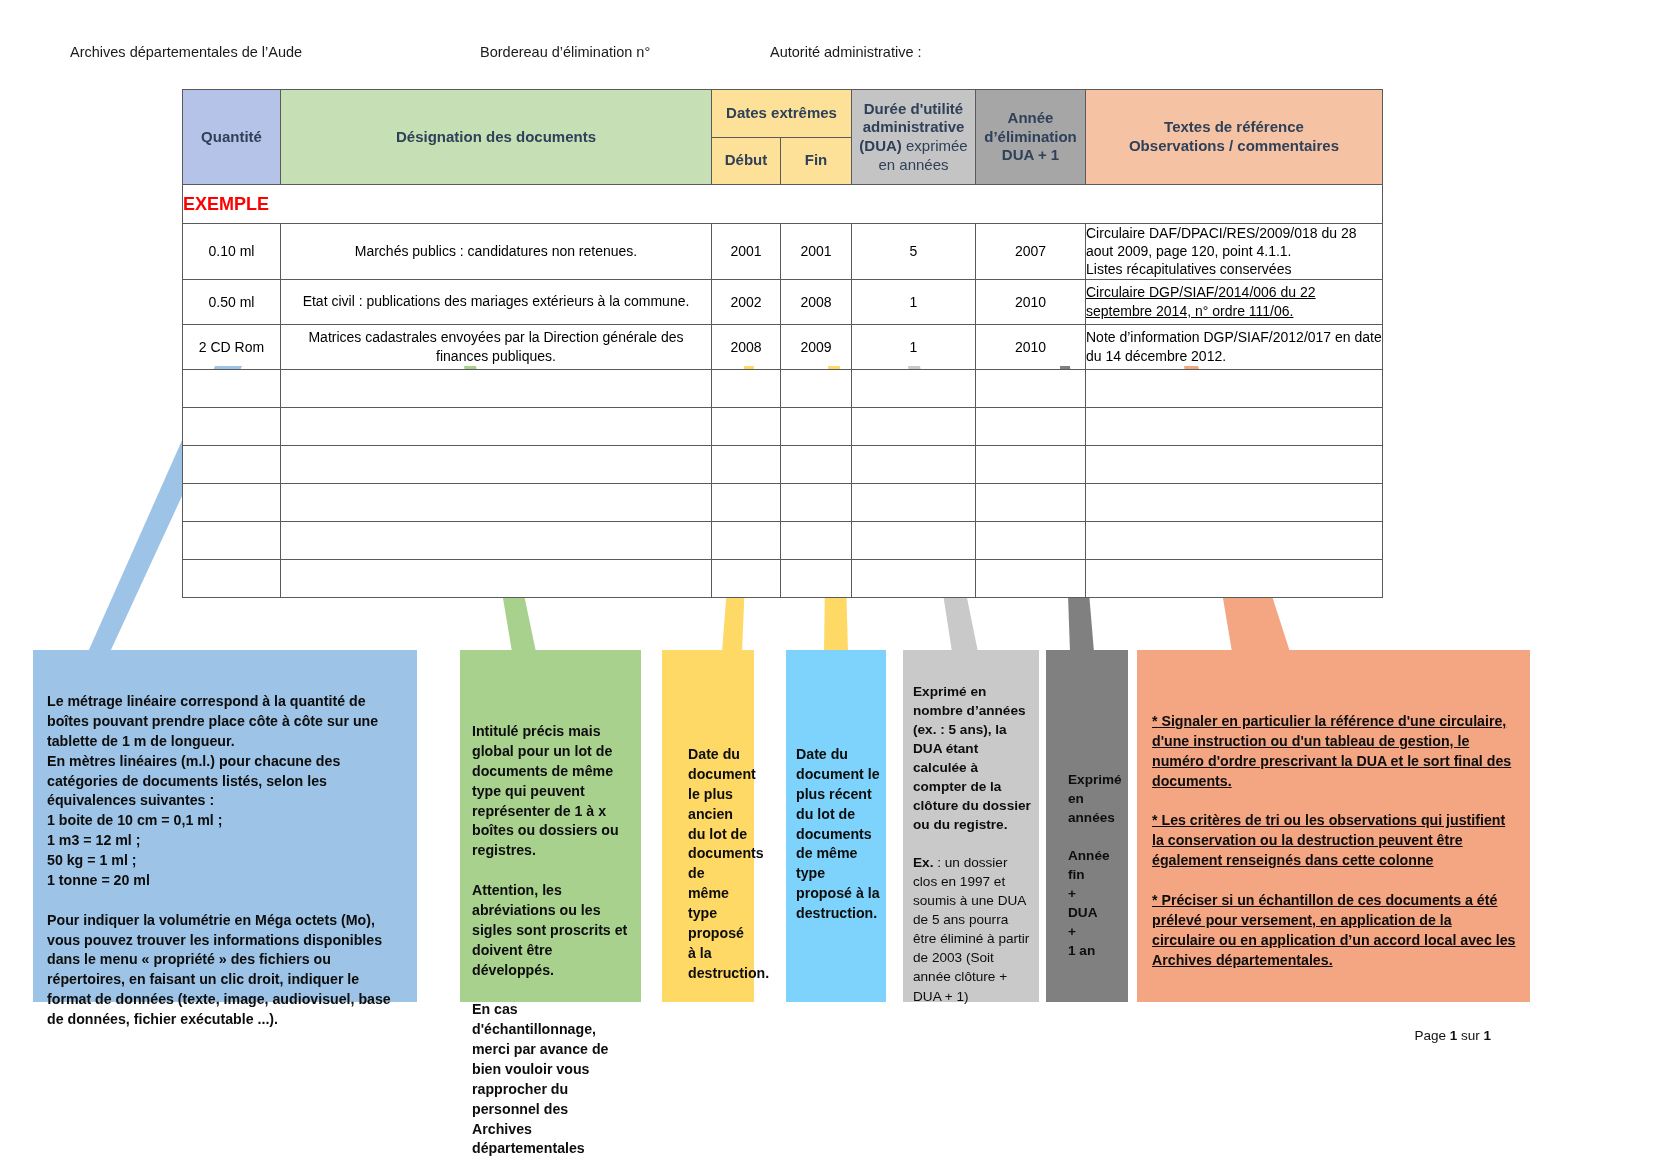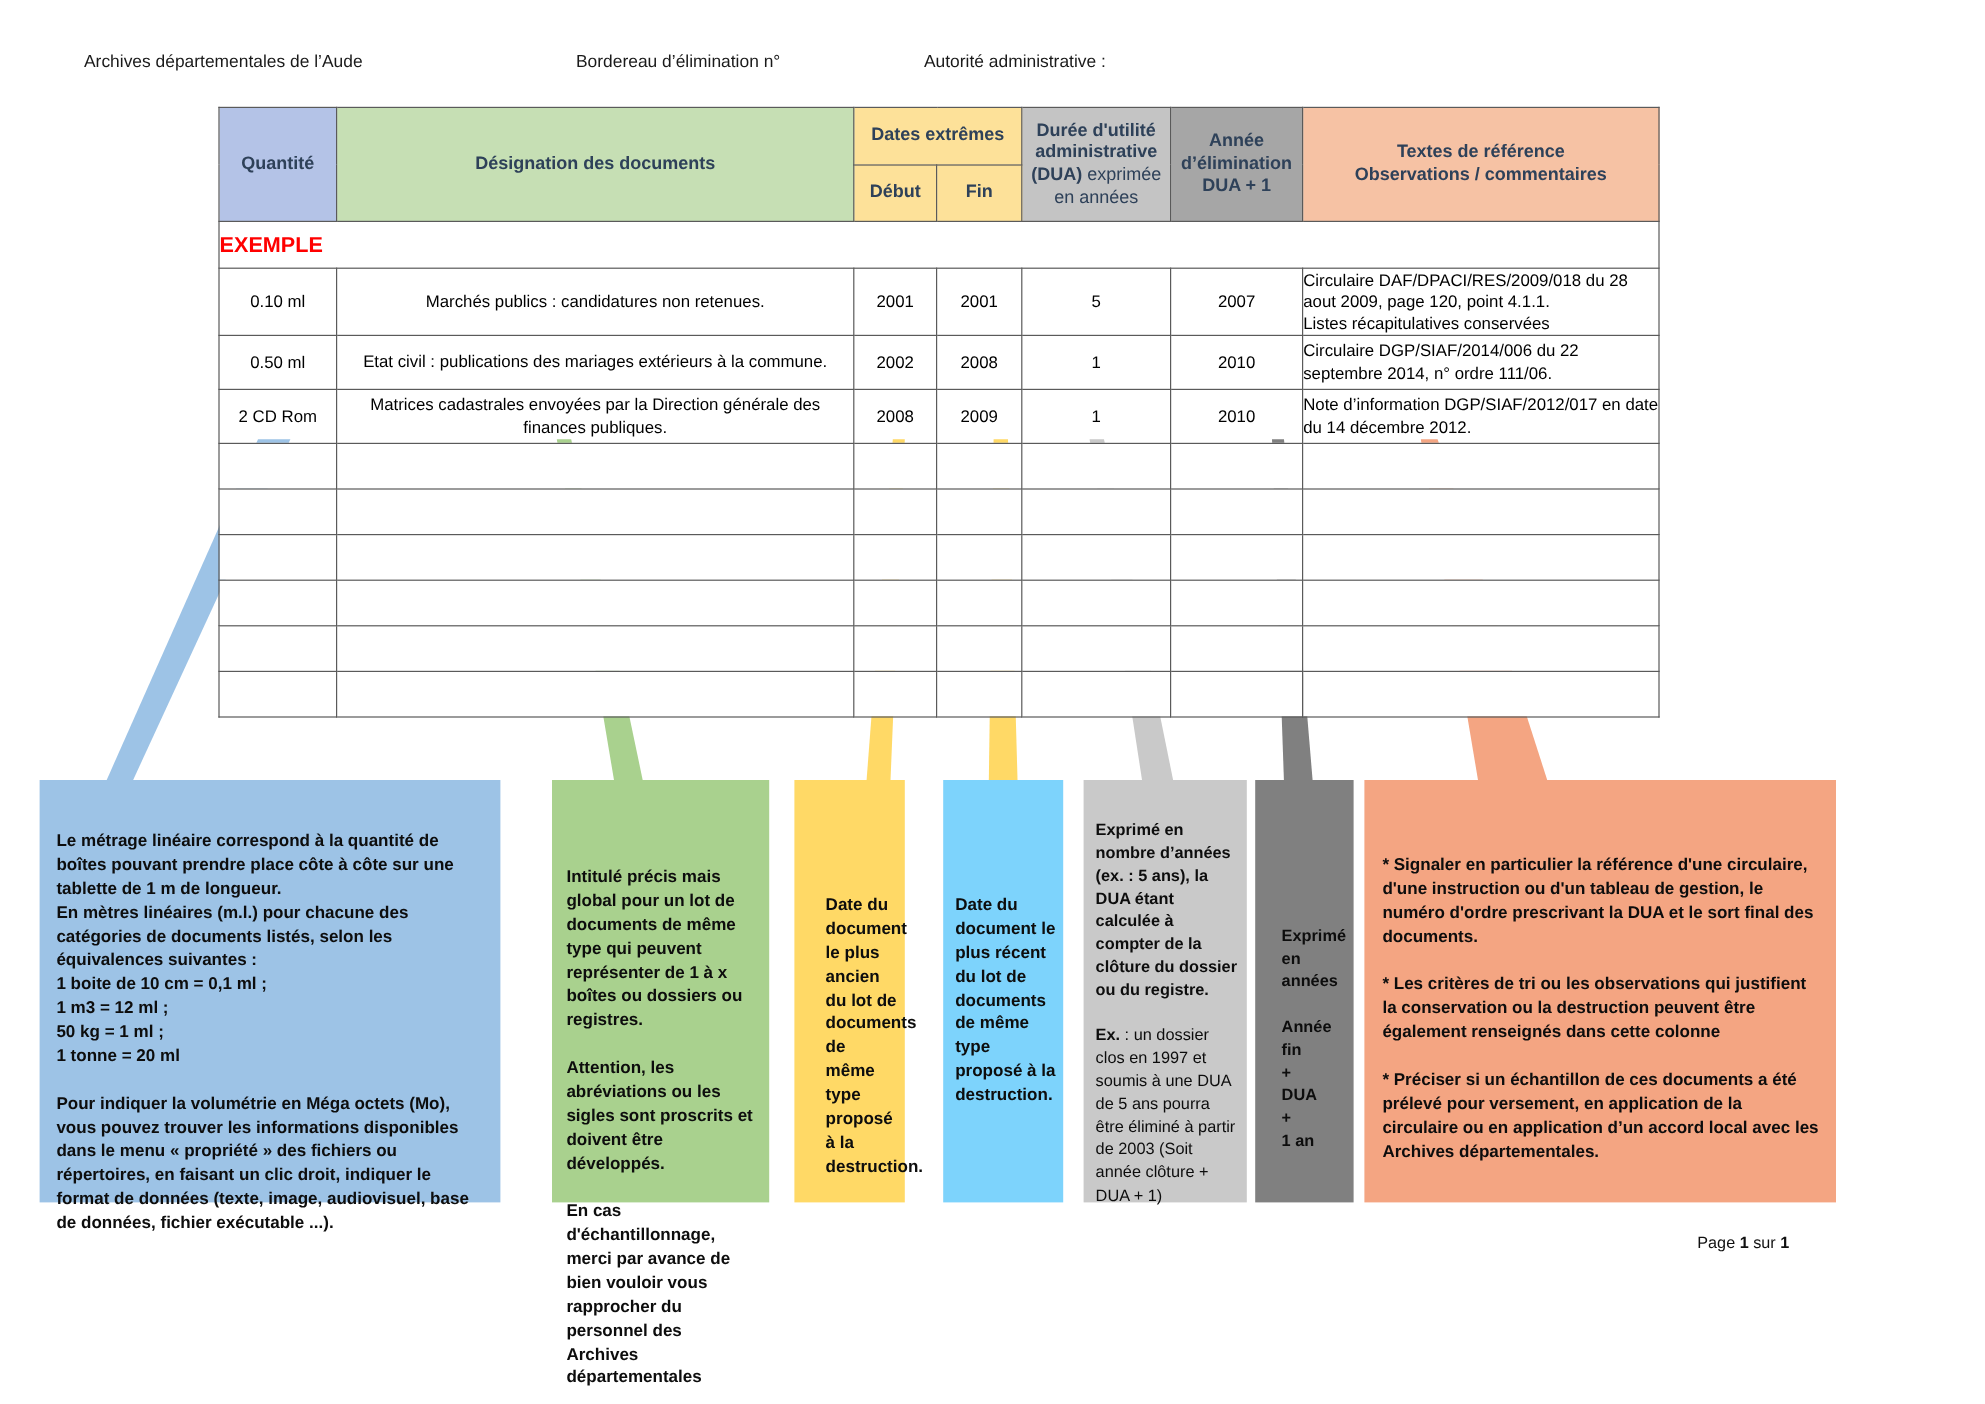--- a/index.html
+++ b/index.html
@@ -138,20 +138,21 @@
     left: 1046px; top: 650px; width: 82px; height: 352px;
     background: #808080;
     font-size: 13.6px;
     padding: 120px 6px 10px 22px;
   }
   .cal-textes {
     left: 1137px; top: 650px; width: 393px; height: 352px;
     background: #f4a582;
     font-size: 14.2px;
     padding: 62px 14px 10px 15px;
+    text-decoration: underline;
   }
 
   
   .page-footer {
     position: absolute;
     right: 163px;
     top: 1028px;
     font-size: 13.5px;
     color: #111;
     text-align: right;
@@ -229,21 +230,21 @@
           <td class="cell-ref" style="white-space: pre-line; margin-left: 22px;">Circulaire DAF/DPACI/RES/2009/018 du 28 aout 2009, page 120, point 4.1.1.
 Listes récapitulatives conservées</td>
         </tr>
         <tr class="data-row">
           <td class="cell-qty">0.50 ml</td>
           <td class="cell-desig">Etat civil : publications des mariages extérieurs à la commune.</td>
           <td class="cell-num">2002</td>
           <td class="cell-num">2008</td>
           <td class="cell-num">1</td>
           <td class="cell-num">2010</td>
-          <td class="cell-ref" style="white-space: pre-line;">Circulaire DGP/SIAF/2014/006 du 22 septembre 2014, n° ordre 111/06.</td>
+          <td class="cell-ref" style="white-space: pre-line; text-decoration: underline;">Circulaire DGP/SIAF/2014/006 du 22 septembre 2014, n° ordre 111/06.</td>
         </tr>
         <tr class="data-row">
           <td class="cell-qty">2 CD Rom</td>
           <td class="cell-desig">Matrices cadastrales envoyées par la Direction générale des finances publiques.</td>
           <td class="cell-num">2008</td>
           <td class="cell-num">2009</td>
           <td class="cell-num">1</td>
           <td class="cell-num">2010</td>
           <td class="cell-ref" style="white-space: pre-line;">Note d’information DGP/SIAF/2012/017 en date du 14 décembre 2012.</td>
         </tr>

